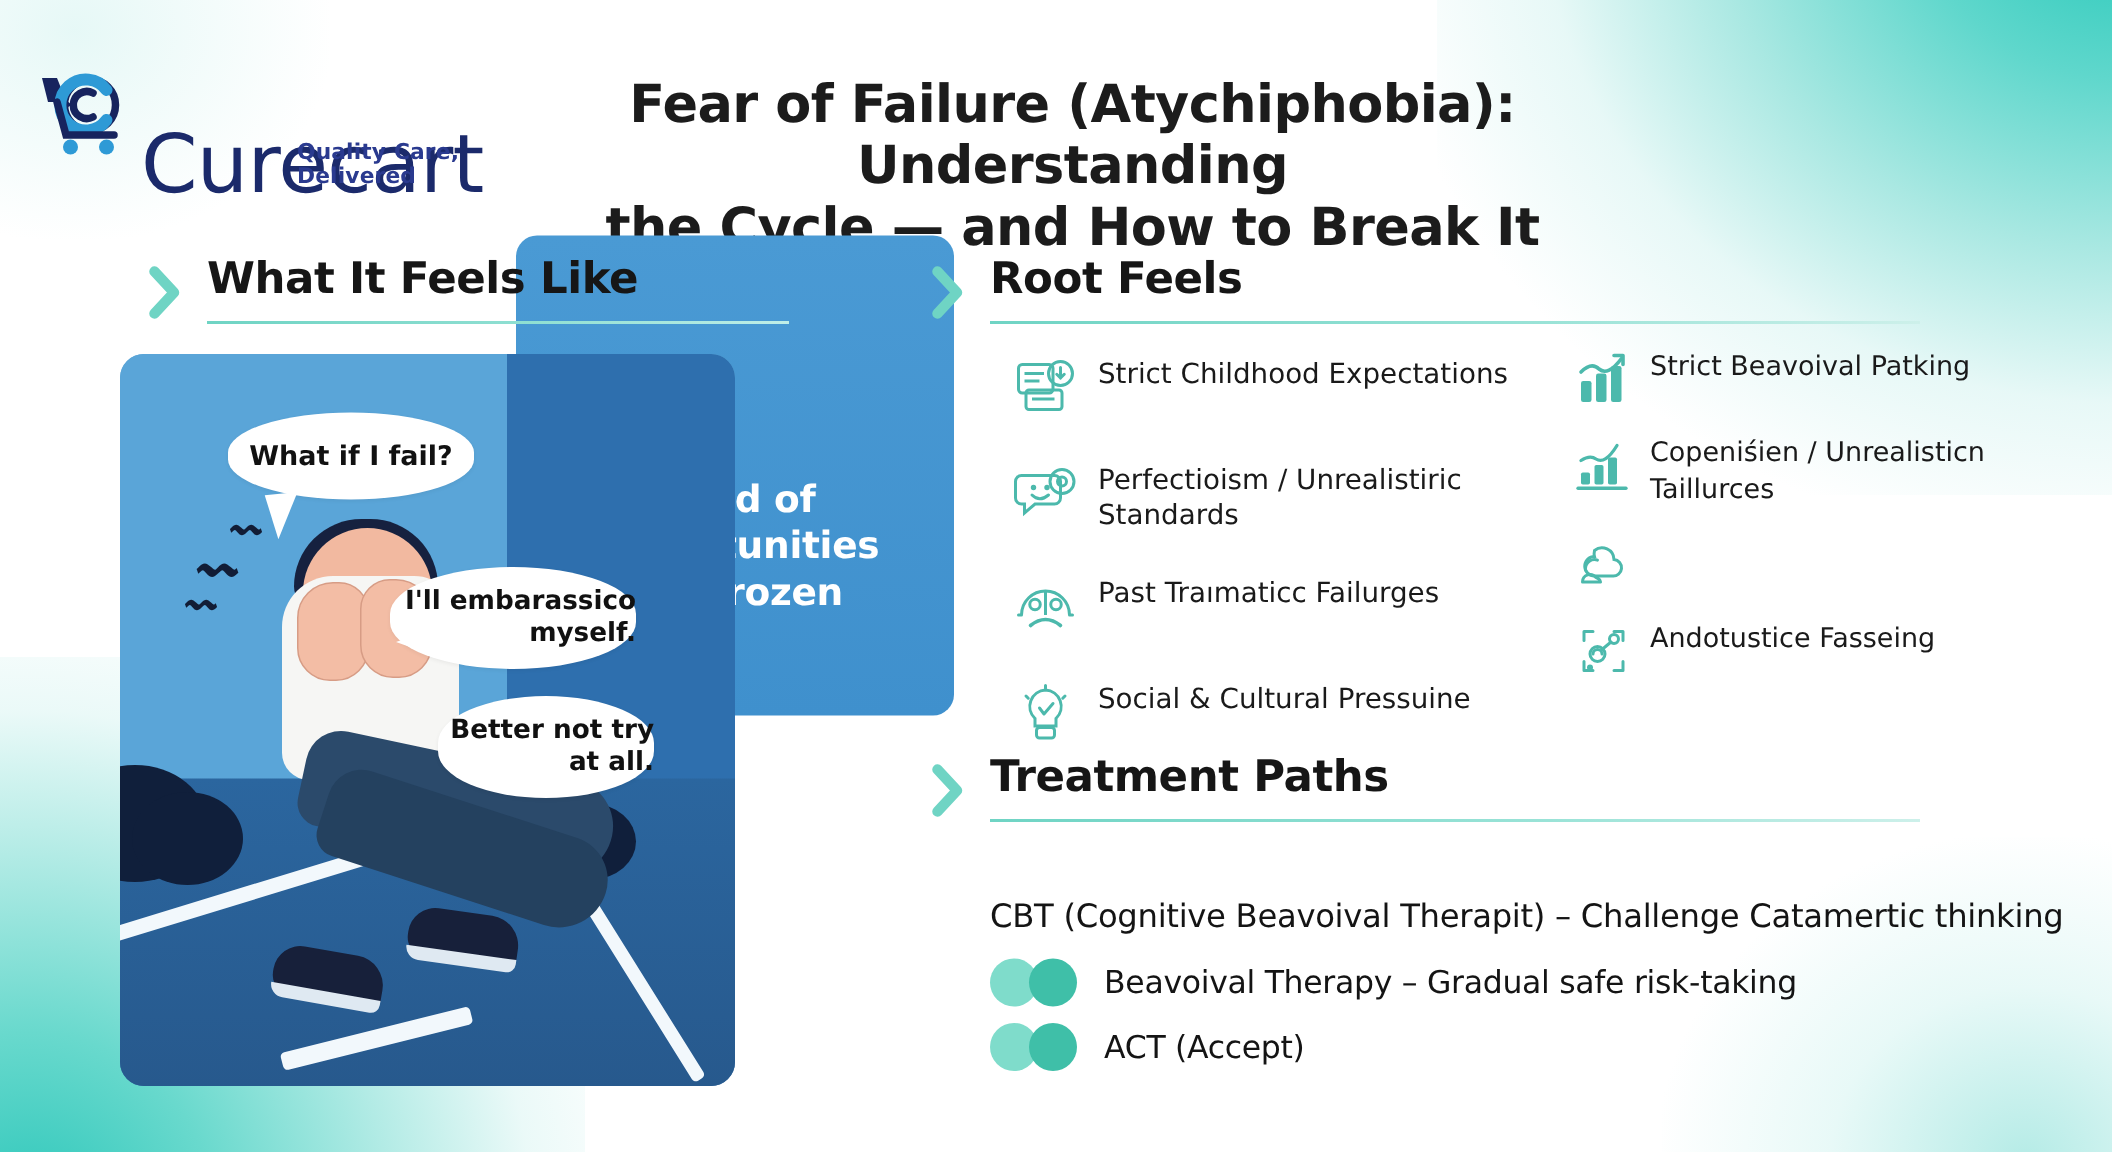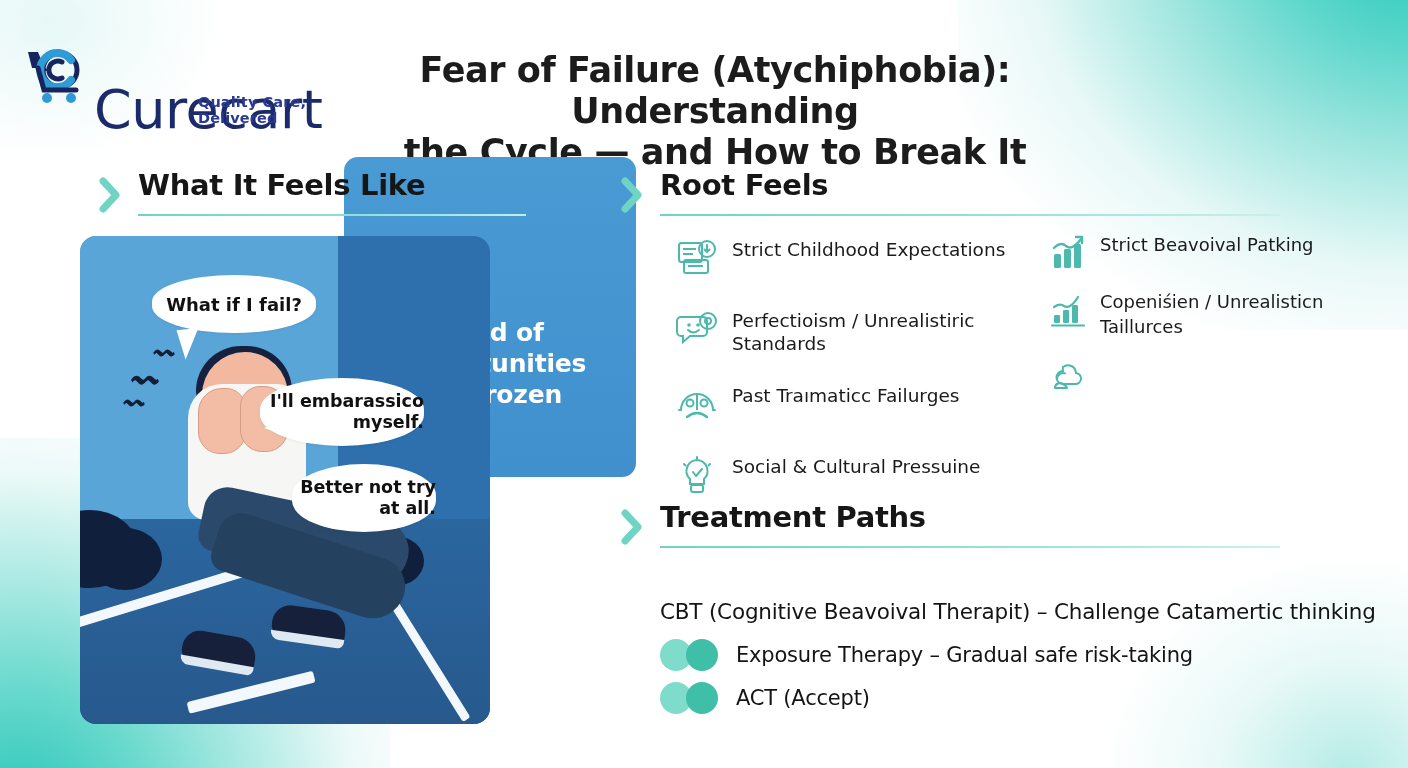--- a/index.html
+++ b/index.html
@@ -391,20 +391,31 @@
     </div>
 
     <div class="rc-item">
       <svg class="rc-icon" viewBox="0 0 38 38">
         <path d="M13 9 a8 8 0 0 1 13 6 a5.5 5.5 0 0 1 -1 11 h-12 a6.5 6.5 0 0 1 0 -13 a8 8 0 0 1 0 -4 z" fill="none" stroke="#4cb9ac" stroke-width="2"></path>
         <path d="M7 21 a6 6 0 0 1 8 -5.6" fill="none" stroke="#4cb9ac" stroke-width="2" stroke-linecap="round"></path>
         <path d="M5 30 a5 5 0 0 1 9 -3 a4 4 0 0 1 3 3 z" fill="none" stroke="#4cb9ac" stroke-width="2" stroke-linejoin="round"></path>
       </svg>
     </div>
 
+    <div class="rc-item">
+      <svg class="rc-icon" viewBox="0 0 38 38">
+        <path d="M6 6 h6 M6 6 v6 M32 6 h-6 M32 6 v6 M6 32 h6 M6 32 v-6 M32 32 h-6 M32 32 v-6" fill="none" stroke="#4cb9ac" stroke-width="2" stroke-linecap="round"></path>
+        <circle cx="26" cy="11" r="3" fill="none" stroke="#4cb9ac" stroke-width="2"></circle>
+        <circle cx="15" cy="21" r="5" fill="none" stroke="#4cb9ac" stroke-width="2"></circle>
+        <circle cx="10" cy="30" r="2" fill="#4cb9ac"></circle>
+        <line x1="18" y1="18" x2="24" y2="13" stroke="#4cb9ac" stroke-width="2" stroke-linecap="round"></line>
+        <path d="M12 21 a3 3 0 0 1 6 0" fill="none" stroke="#4cb9ac" stroke-width="2" stroke-linecap="round"></path>
+      </svg>
+      <span class="rc-label">Andotustice Fasseing</span>
+    </div>
   </div>
 
   <div class="sec-head" id="sh-treat">
     <svg class="chev" viewBox="0 0 24 36">
       <path d="M5 4 L18 18 L5 32" fill="none" stroke="#6fd4c4" stroke-width="7" stroke-linecap="round" stroke-linejoin="round"></path>
     </svg>
     <div class="sec-title">Treatment Paths</div>
     <div class="sec-rule"></div>
   </div>
 
@@ -416,21 +427,21 @@
         
       </div>
       <span class="tp-text">CBT (Cognitive Beavoival Therapit) – Challenge Catamertic thinking</span>
     </div>
 
     <div class="tp-item">
       <div class="tp-bullet">
         <div class="c1" style="background:#7fdccb;"></div>
         <div class="c2" style="background:#3fbfa8;"></div>
       </div>
-      <span class="tp-text">Exposure Therapy – Gradual safe risk-taking</span>
+      <span class="tp-text">Beavoival Therapy – Gradual safe risk-taking</span>
     </div>
 
     <div class="tp-item">
       <div class="tp-bullet">
         <div class="c1" style="background:#7fdccb;"></div>
         <div class="c2" style="background:#3fbfa8;"></div>
       </div>
       <span class="tp-text">ACT (Accept)</span>
     </div>
   </div>

